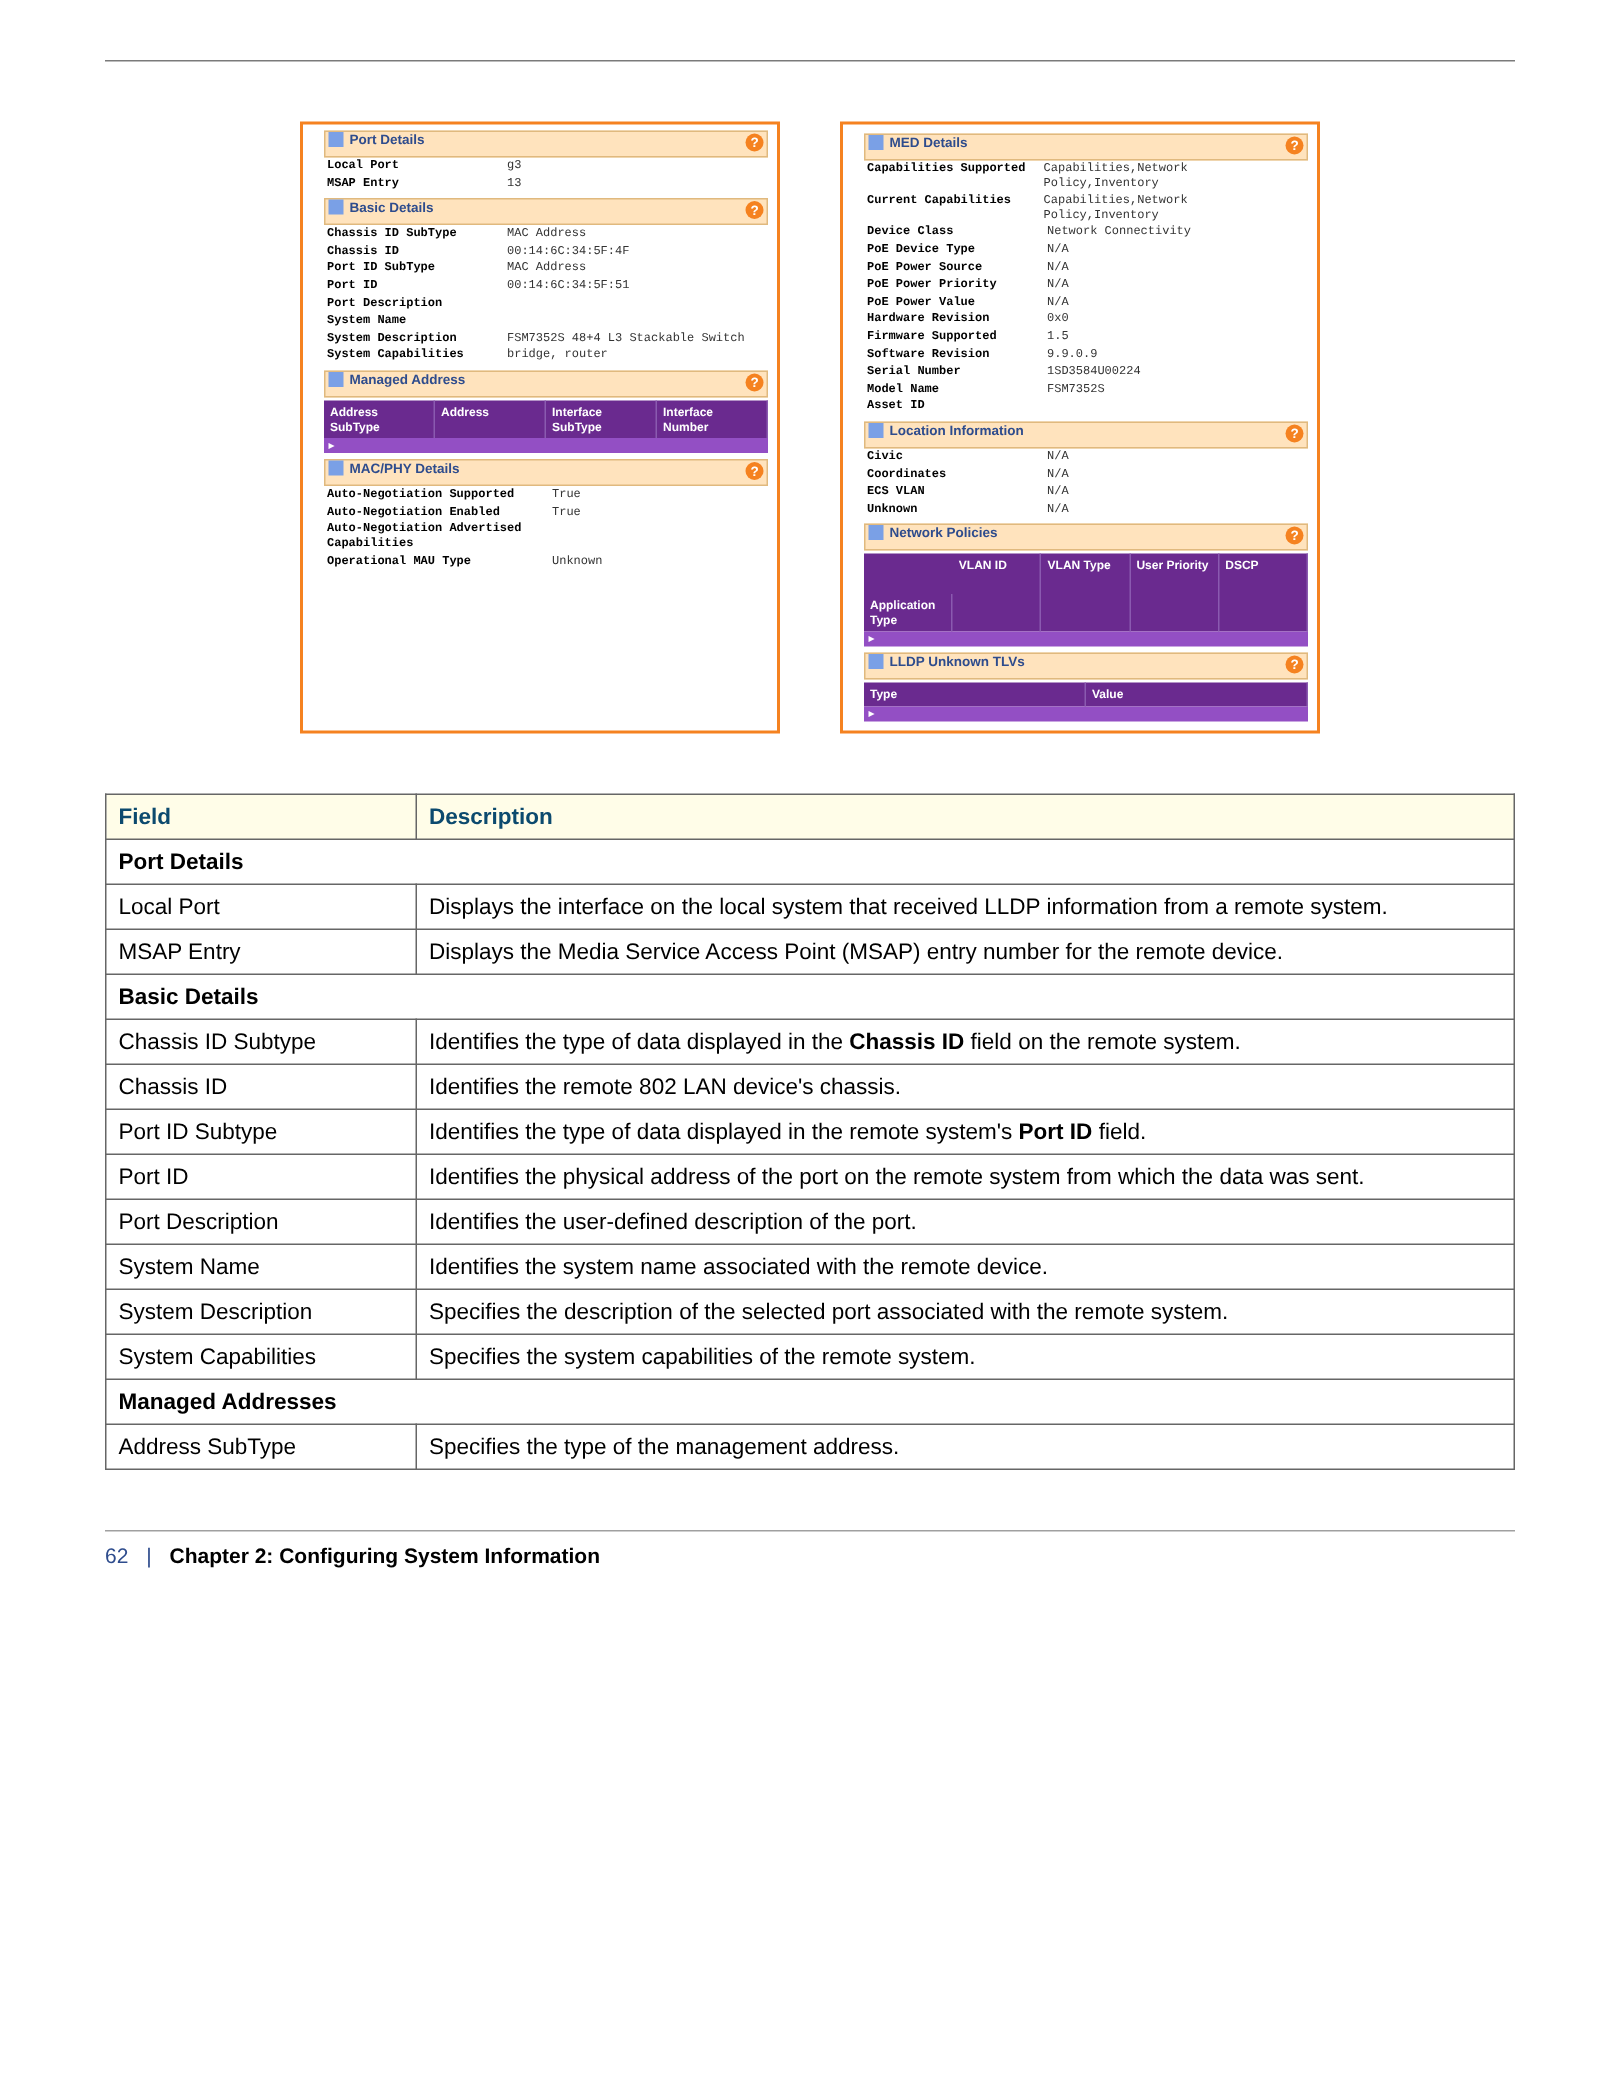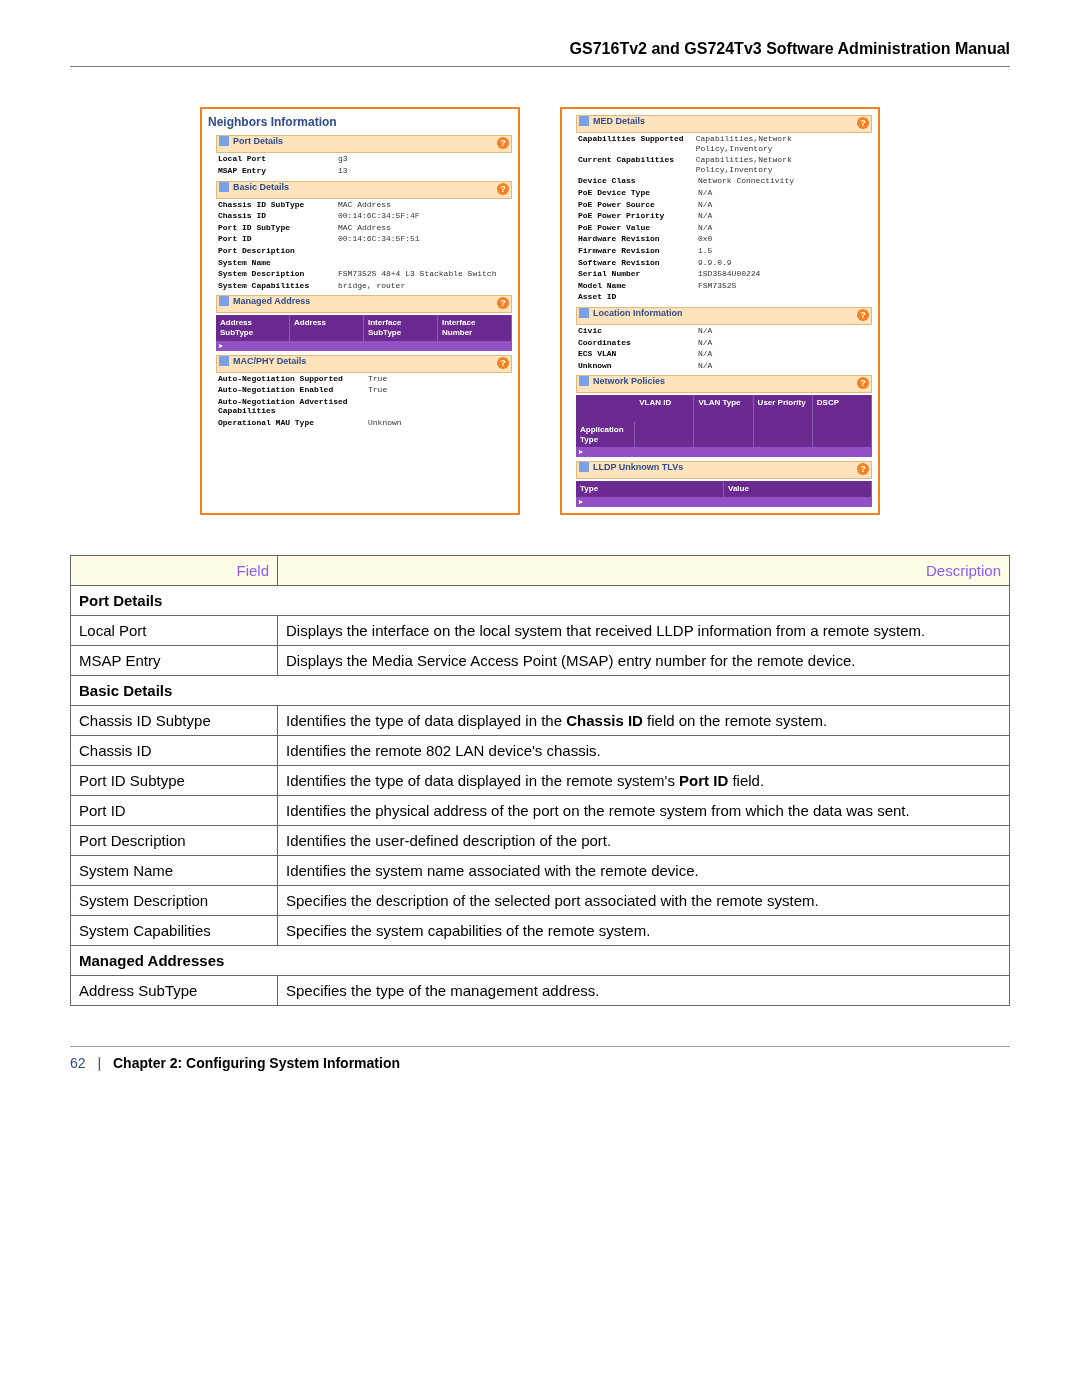--- a/index.html
+++ b/index.html
@@ -104,23 +104,22 @@
     font-size: 15px;
   }
   .desc-table th, .desc-table td {
     border: 1px solid #666;
     padding: 6px 8px;
     text-align: left;
     vertical-align: top;
   }
   .desc-table thead th {
     background: #fffde8;
-    color: #8b5cf6;
-    font-weight: normal;
-    text-align: right;
+    color: #0c4a6e;
+    font-weight: bold;
   }
   .desc-table .section td {
     font-weight: bold;
   }
   .footer-rule {
     height: 1px;
     background: #a0a0a0;
     margin-top: 40px;
     margin-bottom: 8px;
   }
@@ -132,27 +131,25 @@
     font-weight: normal;
   }
   .footer .sep { color: #2e4c8d; margin: 0 8px;}
   .footer .chap { font-weight: bold; text-align: right; }
 </style>
 </head>
 <body>
 
 <div class="page">
 
-  <div class="doc-title">GS716Tv2 and GS724Tv3 Software Administration Manual</div>
   <div class="hr-top"></div>
 
   <div class="screenshots">
 
     <div class="shot shot-left">
-      <div class="main-title">Neighbors Information</div>
 
       <div class="sect">
         <div class="sect-hdr">
           <span class="box"></span>
           <span>Port Details</span>
           <span class="q">?</span>
         </div>
         <div id="pd-rows">
             <div class="kv">
               <div class="k">Local Port</div>
@@ -285,21 +282,21 @@
             </div>
             <div class="kv">
               <div class="k">PoE Power Value</div>
               <div class="v">N/A</div>
             </div>
             <div class="kv">
               <div class="k">Hardware Revision</div>
               <div class="v">0x0</div>
             </div>
             <div class="kv">
-              <div class="k">Firmware Revision</div>
+              <div class="k">Firmware Supported</div>
               <div class="v">1.5</div>
             </div>
             <div class="kv">
               <div class="k">Software Revision</div>
               <div class="v">9.9.0.9</div>
             </div>
             <div class="kv">
               <div class="k">Serial Number</div>
               <div class="v">1SD3584U00224</div>
             </div>

